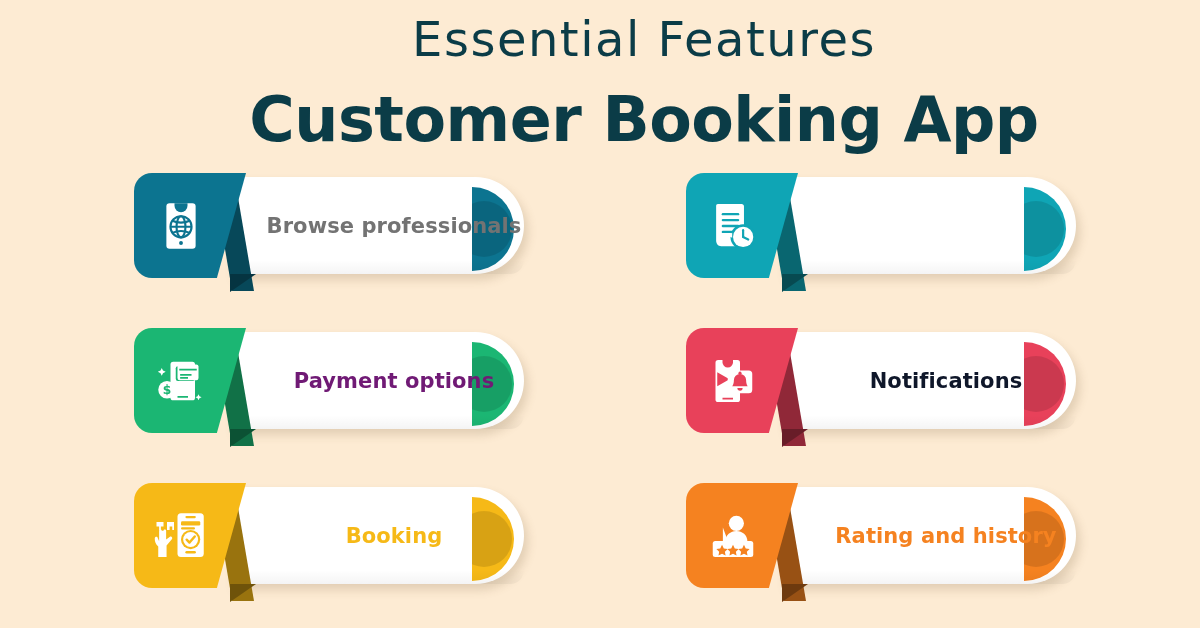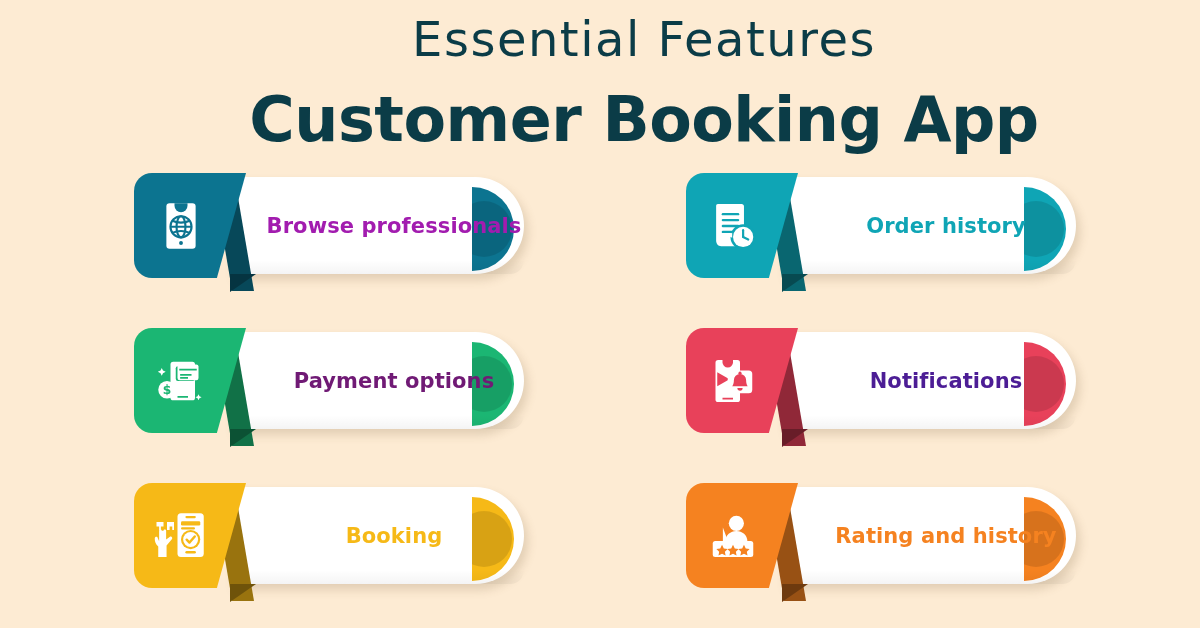--- a/index.html
+++ b/index.html
@@ -193,21 +193,21 @@
     <g fill="none" stroke="#0C7490" stroke-width="2.6">
       <circle cx="32" cy="33" r="13"></circle>
       <ellipse cx="32" cy="33" rx="5.5" ry="13"></ellipse>
       <line x1="19" y1="33" x2="45" y2="33"></line>
       <path d="M21.5 25.5c6 3.2 15 3.2 21 0M21.5 40.5c6-3.2 15-3.2 21 0"></path>
     </g>
     <circle cx="32" cy="53" r="2.4" fill="#0C7490"></circle>
   </svg>
           </div>
         </div>
-        <div class="card-label" style="color: #a21caf;">Browse professionals</div>
+        <div class="card-label" style="color: #737373;">Browse professionals</div>
       </div>
       <div class="card col-right">
         <div class="card-body">
           <div class="end-cap" style="background: rgb(15, 165, 181);">
             <div class="cap-inner"></div>
           </div>
         </div>
         <div class="ribbon-shadow" style="background: rgb(15, 165, 181);"></div>
         <div class="ribbon-tail" style="background: rgb(15, 165, 181);"></div>
         <div class="icon-block" style="background: rgb(15, 165, 181);">
@@ -223,21 +223,20 @@
     <circle cx="44" cy="45" r="15" fill="currentColor" class="clock-bg"></circle>
     <circle cx="44" cy="45" r="12" fill="#fff"></circle>
     <g stroke="currentColor" stroke-width="2.6" stroke-linecap="round" class="clock-hands">
       <line x1="44" y1="45" x2="44" y2="37"></line>
       <line x1="44" y1="45" x2="50" y2="48"></line>
     </g>
     <path d="M31 40l-6 3 6 3z" fill="#fff"></path>
   </svg>
           </div>
         </div>
-        <div class="card-label" style="color: rgb(15, 165, 181);">Order history</div>
       </div>
     </div>
     <div class="row">
       <div class="card col-left">
         <div class="card-body">
           <div class="end-cap" style="background: rgb(27, 182, 115);">
             <div class="cap-inner"></div>
           </div>
         </div>
         <div class="ribbon-shadow" style="background: rgb(27, 182, 115);"></div>
@@ -282,21 +281,21 @@
     <path d="M14 22l14 8-14 8z" fill="currentColor" class="speech-tail"></path>
     <rect x="26" y="20" width="28" height="26" rx="4"></rect>
     <g fill="currentColor" class="bell">
       <path d="M40 24a7 7 0 0 0-7 7c0 5-2 7-2 7h18s-2-2-2-7a7 7 0 0 0-7-7z"></path>
       <circle cx="40" cy="23" r="1.8"></circle>
       <path d="M37 40a3 3 0 0 0 6 0z"></path>
     </g>
   </svg>
           </div>
         </div>
-        <div class="card-label" style="color: #4c1d95;">Notifications</div>
+        <div class="card-label" style="color: #0f172a;">Notifications</div>
       </div>
     </div>
     <div class="row">
       <div class="card col-left">
         <div class="card-body">
           <div class="end-cap" style="background: rgb(246, 185, 23);">
             <div class="cap-inner"></div>
           </div>
         </div>
         <div class="ribbon-shadow" style="background: rgb(246, 185, 23);"></div>

